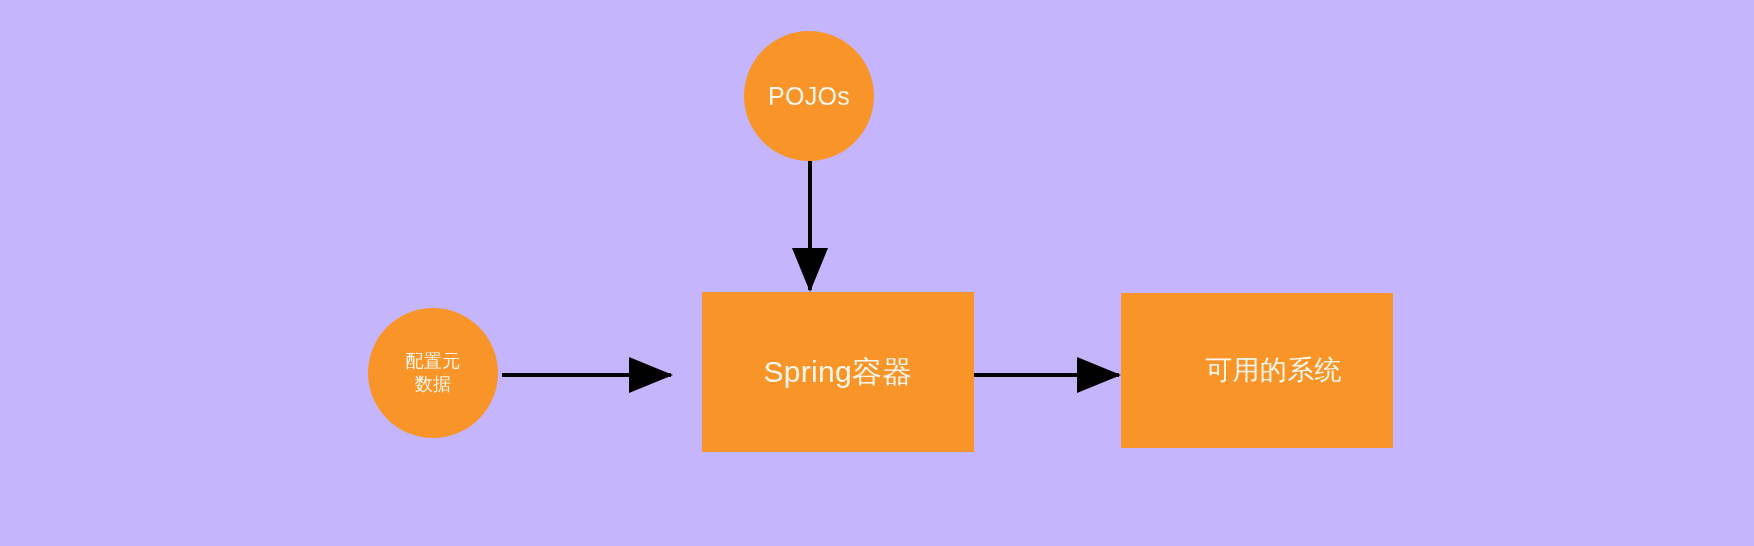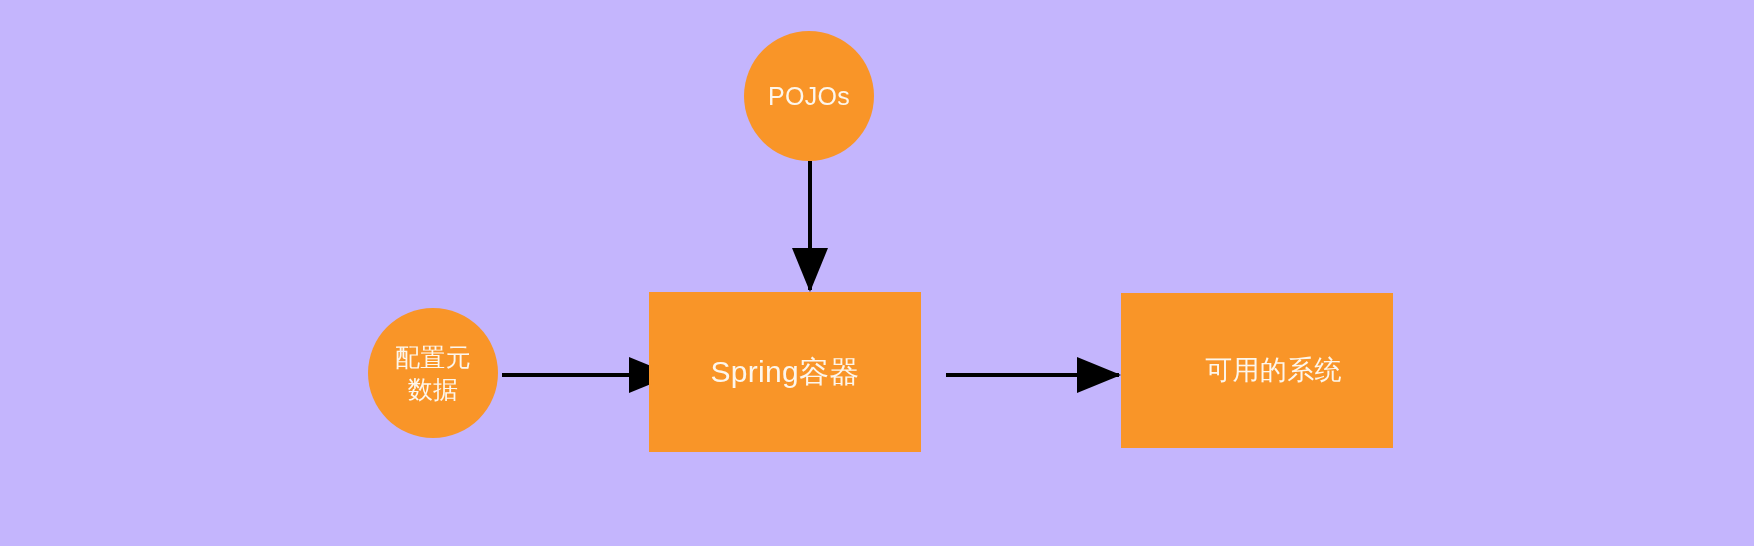--- a/index.html
+++ b/index.html
@@ -49,25 +49,25 @@
     font-size: 25px;
   }
   
   #node-config {
     left: 368px;
     top: 308px;
     width: 130px;
     height: 130px;
     border-radius: 50%;
     background: #f99528;
-    font-size: 25px;
+    font-size: 18px;
   }
   
   #node-container {
-    left: 649px;
+    left: 702px;
     top: 292px;
     width: 272px;
     height: 160px;
     background: #f99528;
     font-size: 30px;
   }
   
   #node-system {
     left: 1121px;
     top: 293px;

